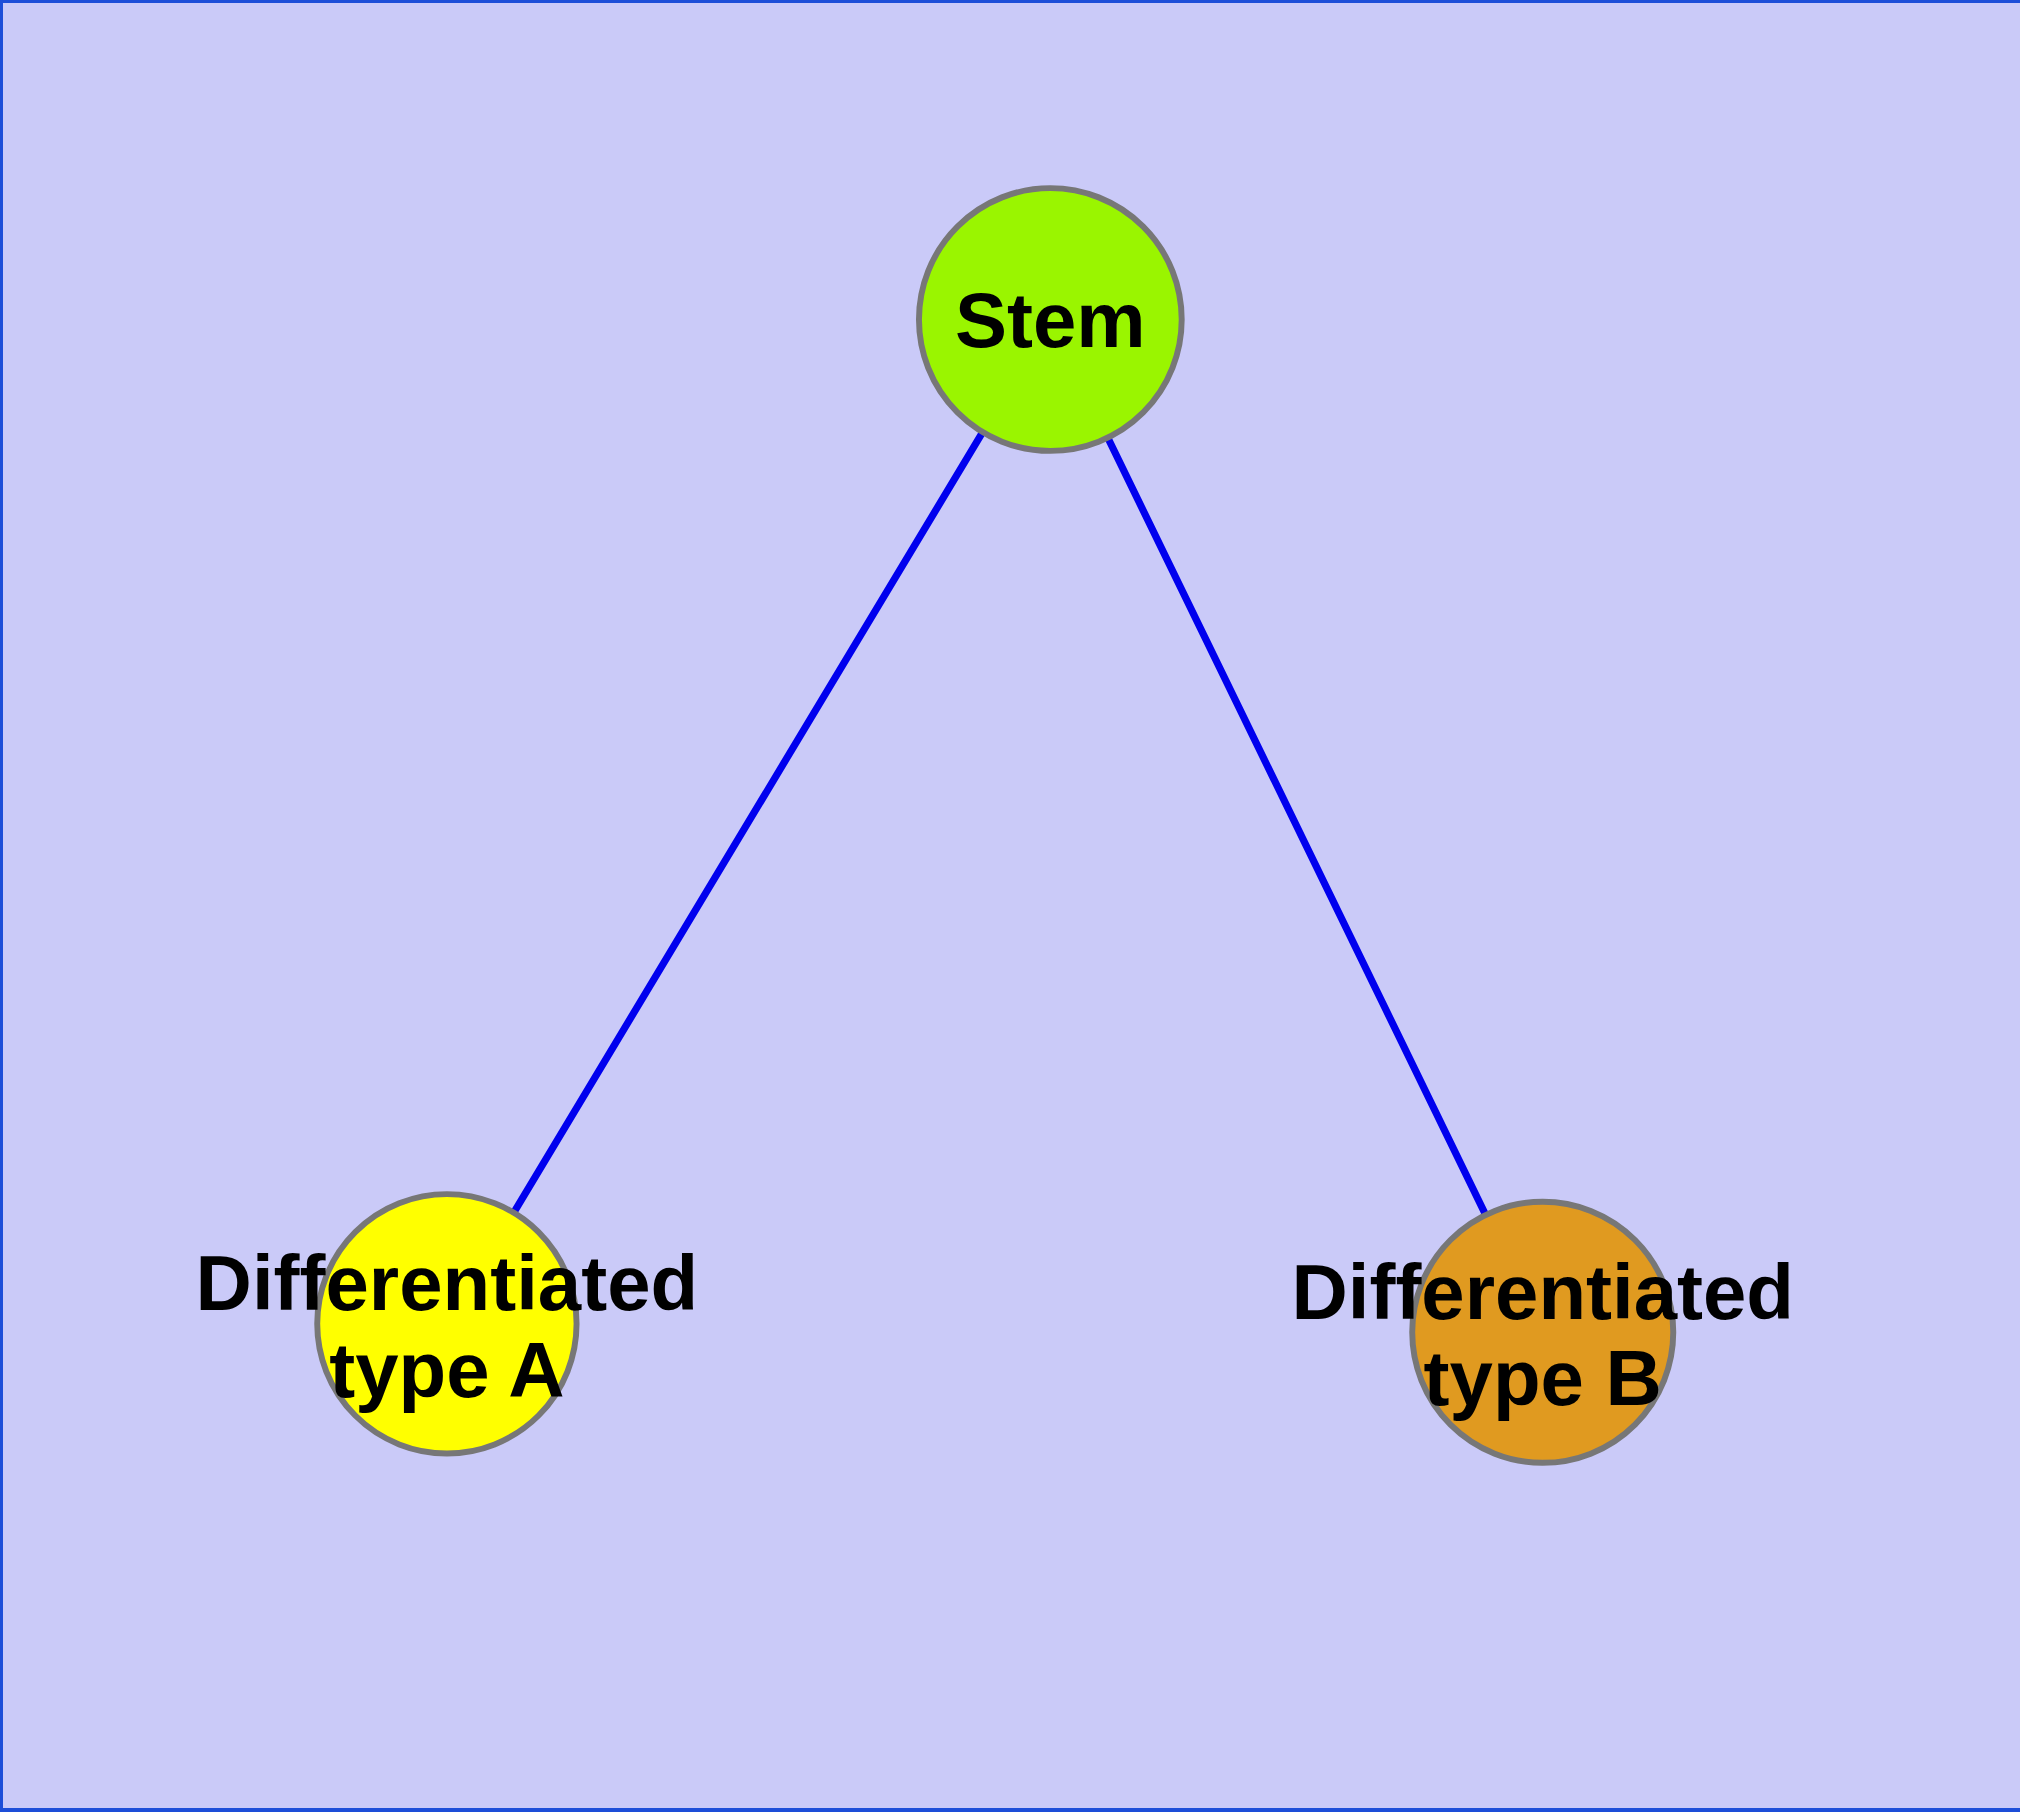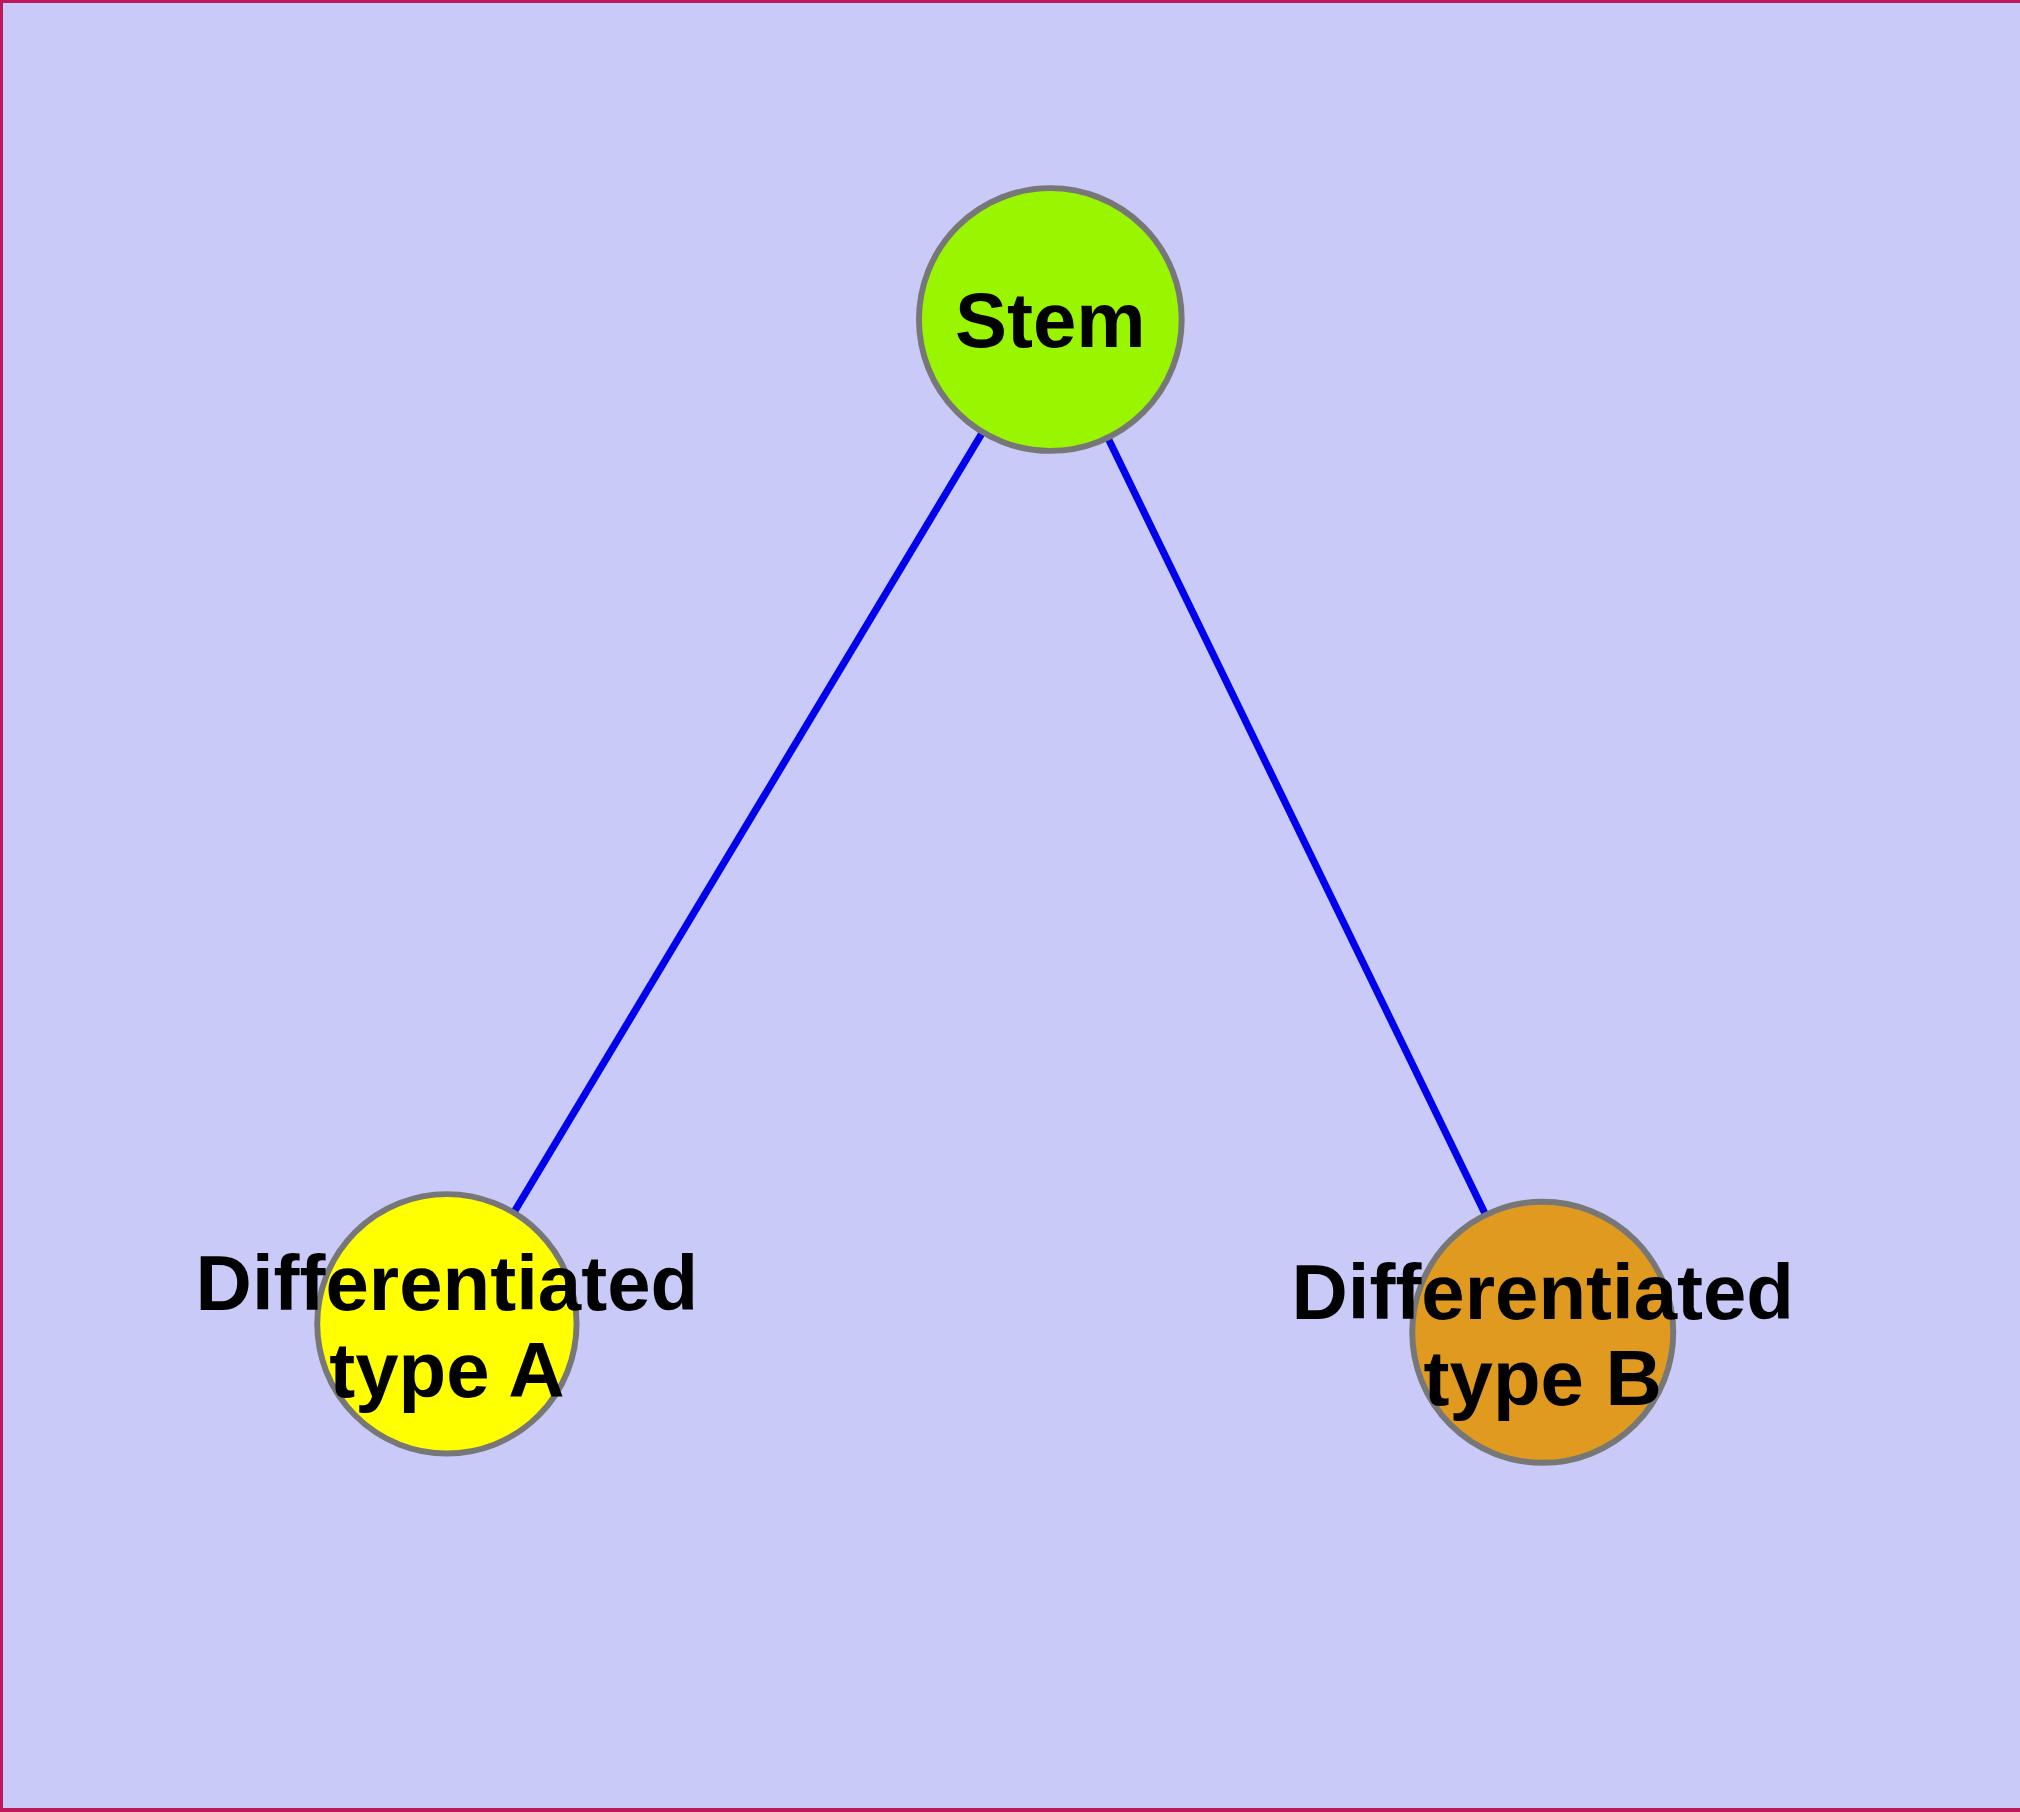--- a/index.html
+++ b/index.html
@@ -4,21 +4,21 @@
 <style>
   html, body {
     margin: 0;
     padding: 0;
     background: #FFFFFF;
   }
   .frame {
     position: relative;
     width: 2021px;
     height: 1812px;
-    background: #be185d;
+    background: #1d4ed8;
     overflow: hidden;
   }
   .panel {
     position: absolute;
     left: 2.5px;
     top: 2.5px;
     right: 0.8px;
     bottom: 4.2px;
   }
   svg.diagram {

